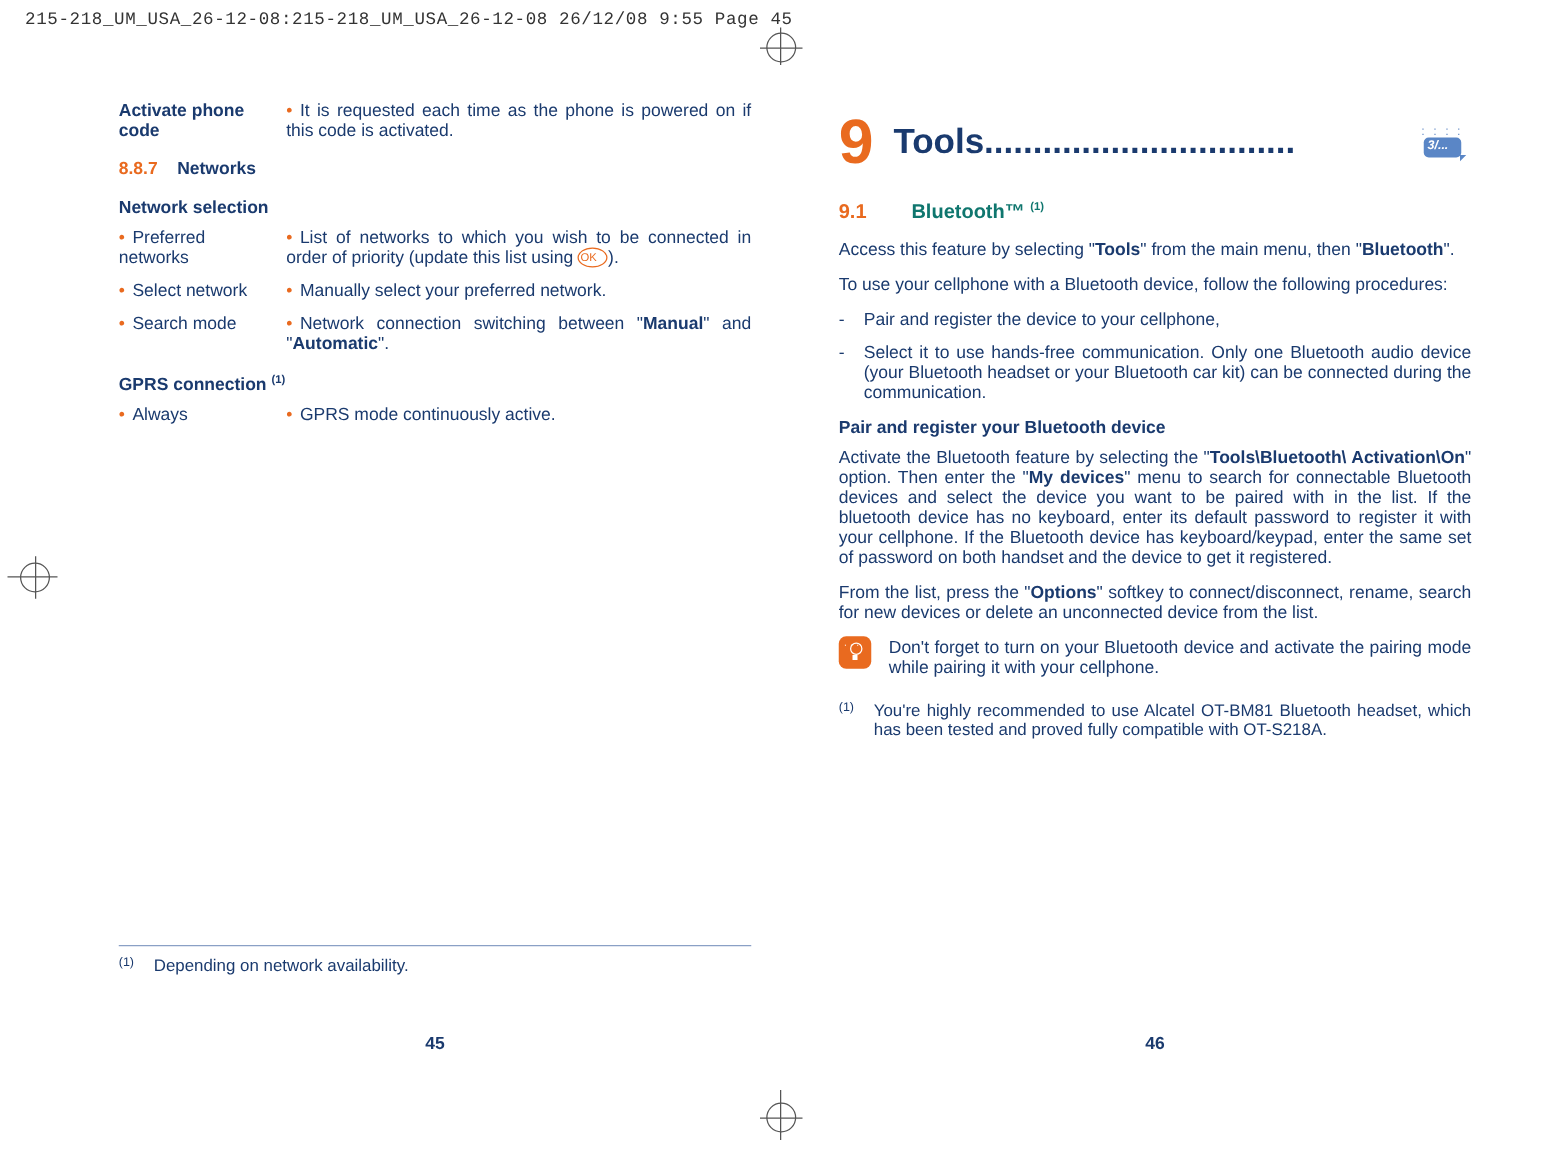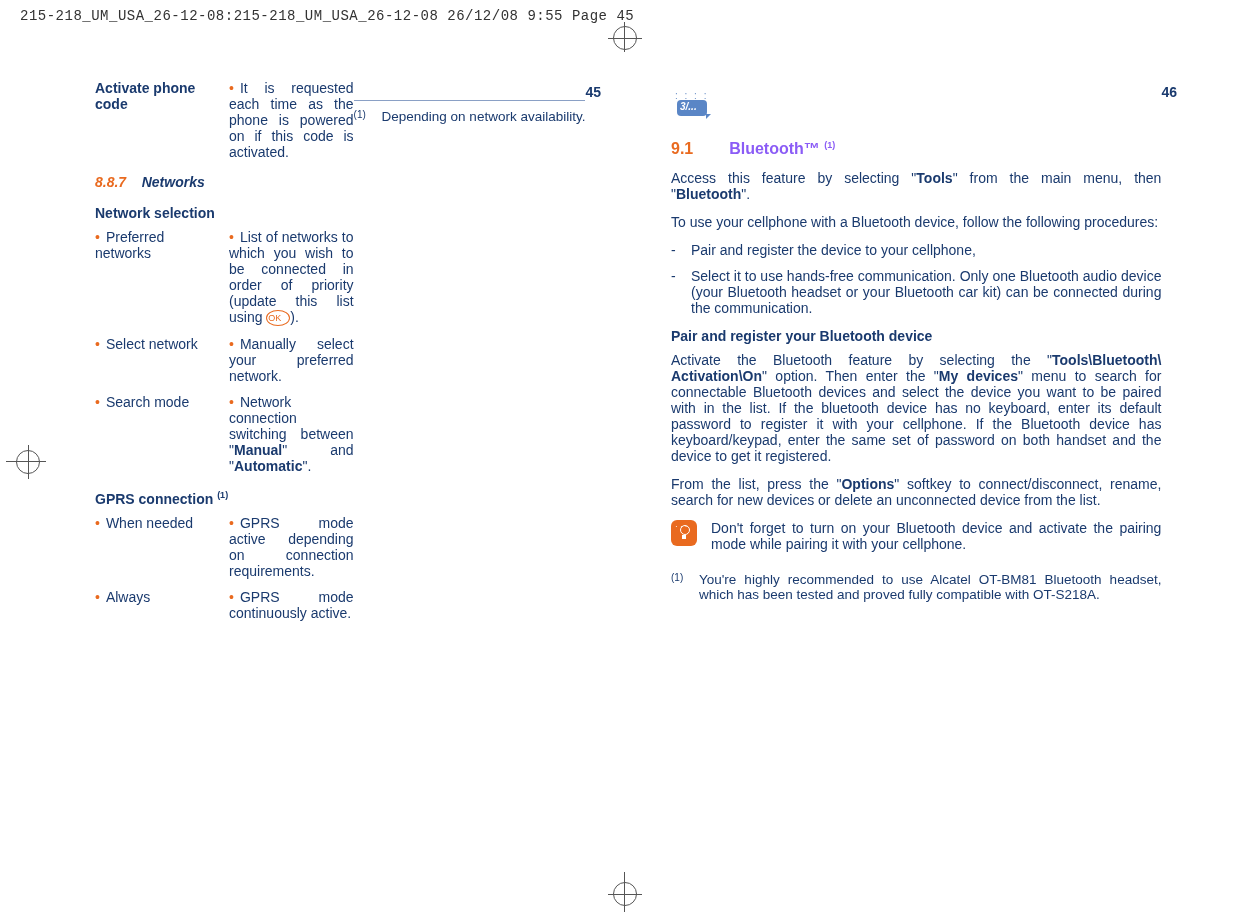--- a/index.html
+++ b/index.html
@@ -117,21 +117,22 @@
     left: 95px;
     right: 70px;
     bottom: 80px;
     display: flex;
     gap: 70px;
   }
   .page {
     flex: 1;
     position: relative;
     display:flex;
-    flex-direction:row;
+    flex-direction:column;
+    gap:42px;
   }
   .body { flex:1; }
   .deftable { display:table; width:100%; margin-bottom:2px;}
   .defrow { display:table-row; }
   .dt { display:table-cell; width:128px; padding-right:6px; vertical-align:top; padding-bottom:10px;}
   .dd { display:table-cell; vertical-align:top; padding-bottom:10px; text-align:justify;}
   .bold { font-weight:700; }
   .orange, .bullet { color:#e96a1f; }
   .bullet { padding-right:6px;}
   .sec-num { color:#e96a1f; font-weight:700; }
@@ -200,21 +201,21 @@
   }
   .chapicon .tag{
     position:absolute;
     top:13px; left:9px;
     color:#fff; font-size:10px;
     font-weight:700;
     font-style:italic;
   }
   .sec91 { font-weight:700; margin-bottom:12px;}
   .sec91 .num { color:#e96a1f; margin-right:32px; font-size:16px;}
-  .sec91 .txt { color:#8b5cf6; font-size:16px;}
+  .sec91 .txt { color:#0f766e; font-size:16px;}
   .sup { font-size:9px; vertical-align:super;}
   ul.dash { list-style:none; padding:0; margin:0 0 12px 0;}
   ul.dash li { display:flex; margin-bottom:10px; text-align:justify;}
   ul.dash li .dmark { min-width:20px;}
   .tipicon {
     display:inline-block;
     width:26px; height:26px;
     background:#e96a1f;
     border-radius:6px;
     position:relative;
@@ -262,21 +263,21 @@
 
   <div class="page">
     <div class="body">
       <div class="deftable">
         <div class="defrow">
           <div class="dt bold">Activate phone code</div>
           <div class="dd"><span class="bullet">•</span><span>It is requested each time as the phone is powered on if this code is activated.</span></div>
         </div>
       </div>
 
-      <div style="margin:4px 0 15px 0;font-style:italic;">
+      <div style="margin:4px 0 15px 0;">
         <span class="sec-num">8.8.7</span>&nbsp;&nbsp;&nbsp;
         <span class="sec-title">Networks</span>
       </div>
 
       <div class="subhead">Network selection</div>
 
       <div class="deftable">
         <div class="defrow">
           <div class="dt"><span class="bullet">•</span><span>Preferred networks</span></div>
           <div class="dd"><span class="bullet">•</span><span>List of networks to which you wish to be connected in order of priority (update this list using </span><span class="okbtn">OK</span><span>).</span></div>
@@ -289,43 +290,43 @@
           <div class="dt"><span class="bullet">•</span><span>Search mode</span></div>
           <div class="dd"><span class="bullet">•</span><span>Network connection switching between "</span><span class="bold">Manual</span><span>" and "</span><span class="bold">Automatic</span><span>".</span></div>
         </div>
       </div>
 
       <div class="subhead">
         <span>GPRS connection </span><span class="sup">(1)</span>
       </div>
 
       <div class="deftable">
-        <div class="defrow">
-          <div class="dt"><span class="bullet">•</span><span>When needed</span></div>
-          <div class="dd"><span class="bullet">•</span><span>GPRS mode active depending on connection requirements.</span></div>
-        </div>
         <div class="defrow">
           <div class="dt"><span class="bullet">•</span><span>Always</span></div>
           <div class="dd"><span class="bullet">•</span><span>GPRS mode continuously active.</span></div>
         </div>
       </div>
     </div>
 
     <div class="footnote-block">
       <div class="fn-row">
         <span class="fn-mark">(1)</span>
         <span>Depending on network availability.</span>
       </div>
     </div>
     <div class="page-num">45</div>
   </div>
 
   <div class="page">
     <div class="body">
       <div class="chapline">
+        <div>
+          <span class="chapnum">9</span>
+          <span class="chaptitle">Tools................................</span>
+        </div>
         <div class="chapicon">
           <div class="dots">: : : :</div>
           <div class="bubble"></div>
           <div class="tag">3/...</div>
         </div>
       </div>
 
       <div class="sec91">
         <span class="num">9.1</span>
         <span class="txt"><span>Bluetooth™ </span><span class="sup">(1)</span></span>

